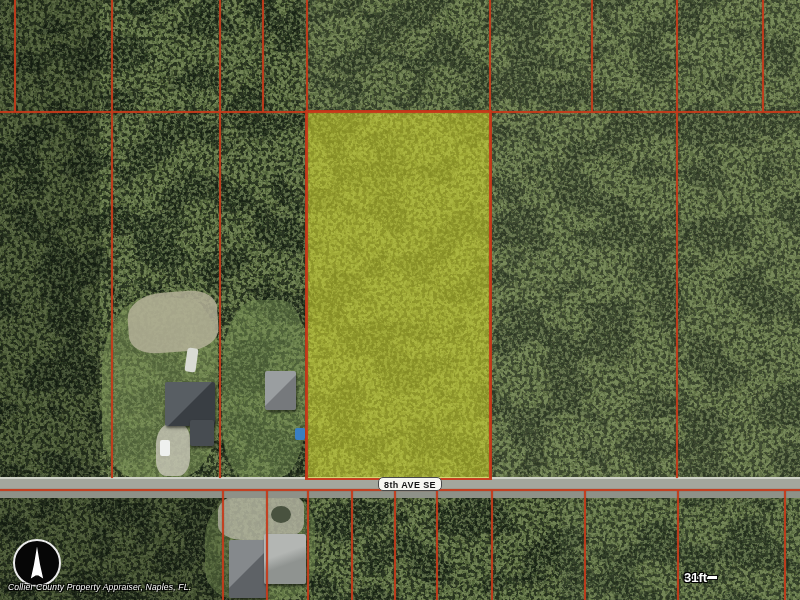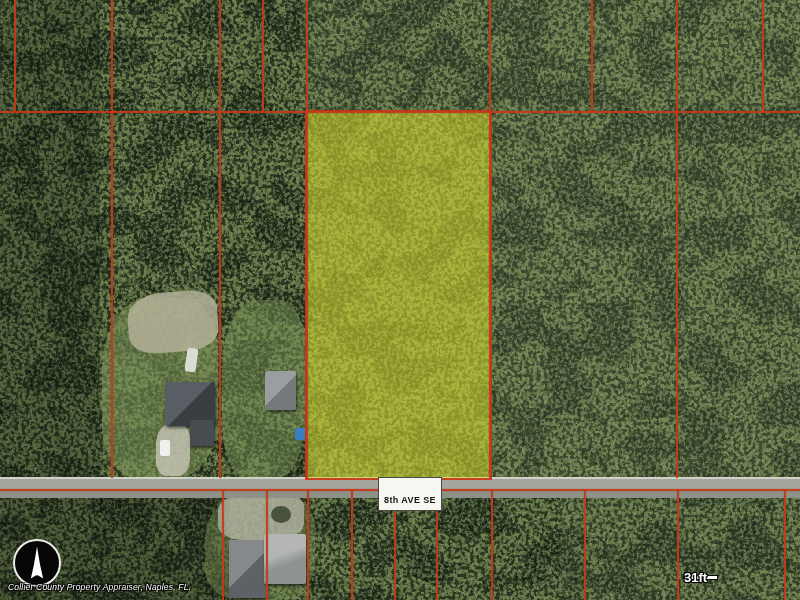--- a/index.html
+++ b/index.html
@@ -6,22 +6,22 @@
   #stage{position:relative;width:800px;height:600px;overflow:hidden;
          font-family:"Liberation Sans",sans-serif;background:#2c3a23;}
   #stage *{position:absolute;box-sizing:border-box;}
   .tex{left:0;top:0;}
   .tone{pointer-events:none;}
   .redline{background:#c63a1a;box-shadow:0 0 1px #7a1f10;opacity:.92;}
   .parcel-hl{background:rgba(214,219,52,0.58);outline:2px solid rgba(198,58,26,.95);
              mix-blend-mode:normal;}
   .road{left:0;top:477px;width:800px;height:21px;
         background:linear-gradient(#cfd2c8 0 2px,#a4a79d 2px 55%,#8e9188 55% 100%);}
-  .street-label{left:378px;top:477px;height:14px;padding:16px 5px;background:#f7f7f2;
-        border:1px solid #4a4a4a;border-radius:0;color:#141414;font-size:9px;
+  .street-label{left:378px;top:477px;height:14px;padding:1px 5px;background:#f7f7f2;
+        border:1px solid #4a4a4a;border-radius:5px;color:#141414;font-size:9px;
         font-weight:bold;letter-spacing:.4px;line-height:12px;white-space:nowrap;}
   .house{border-radius:2px;box-shadow:1px 2px 3px rgba(0,0,0,.55);}
   .lawn,.dirt,.drive{border-radius:40% 30% 35% 30%;}
   .compass{left:13px;top:539px;width:48px;height:48px;border-radius:50%;
         background:#060606;border:2px solid #ececec;}
   .compass .needle{left:8px;top:4px;width:28px;height:38px;background:#fff;
         clip-path:polygon(50% 4%,56% 30%,61% 52%,72% 88%,52% 79%,50% 83%,48% 79%,28% 88%,39% 52%,44% 30%);}
   .attr{left:8px;top:582px;color:#fff;font-size:8.5px;letter-spacing:.2px;white-space:nowrap;
         text-shadow:1px 1px 0 #000,-1px -1px 0 #000,1px -1px 0 #000,-1px 1px 0 #000,0 0 2px #000;font-style:italic;}
   .wm{left:2px;top:572px;color:rgba(255,255,255,.26);font-size:17px;font-weight:bold;

